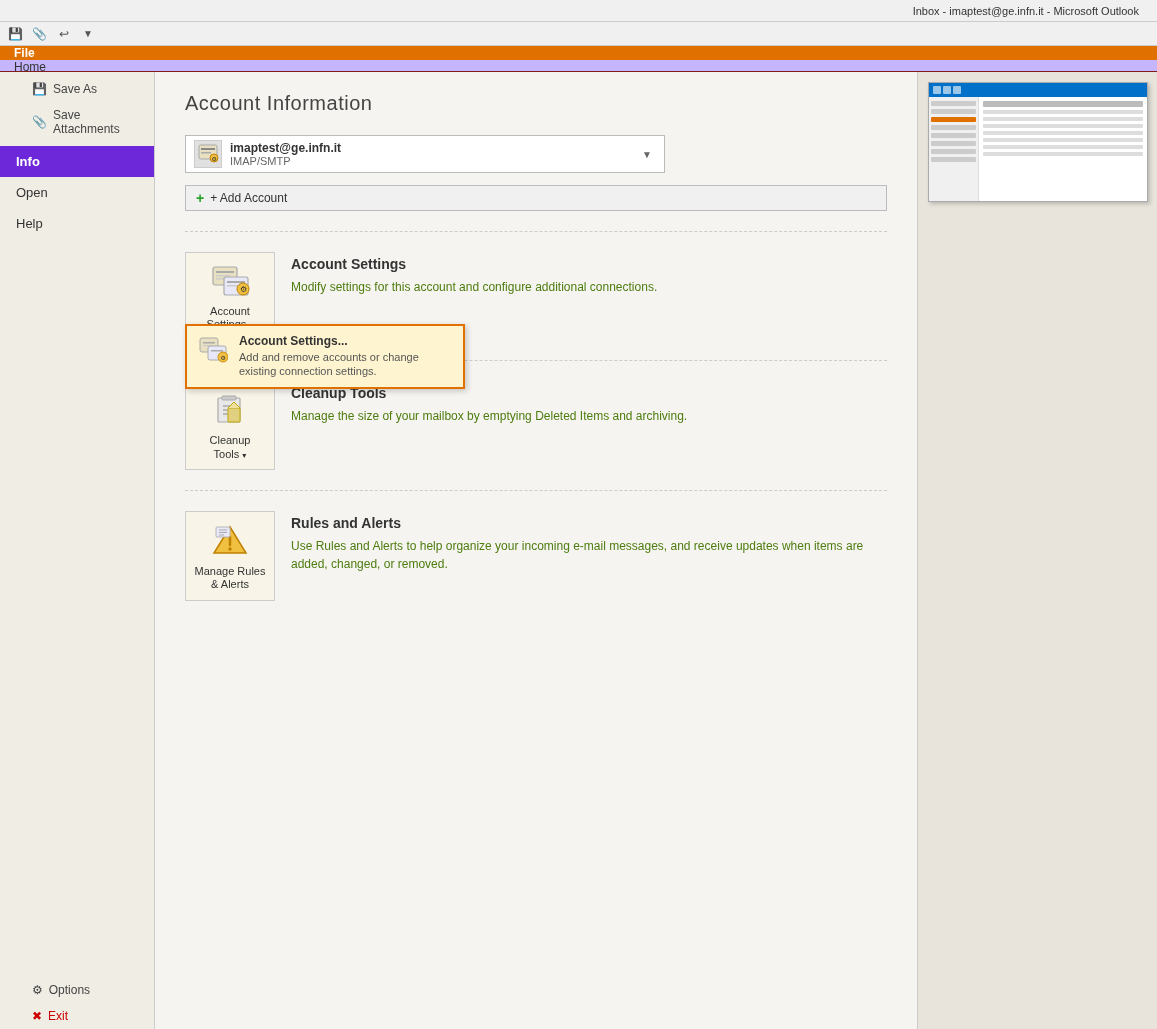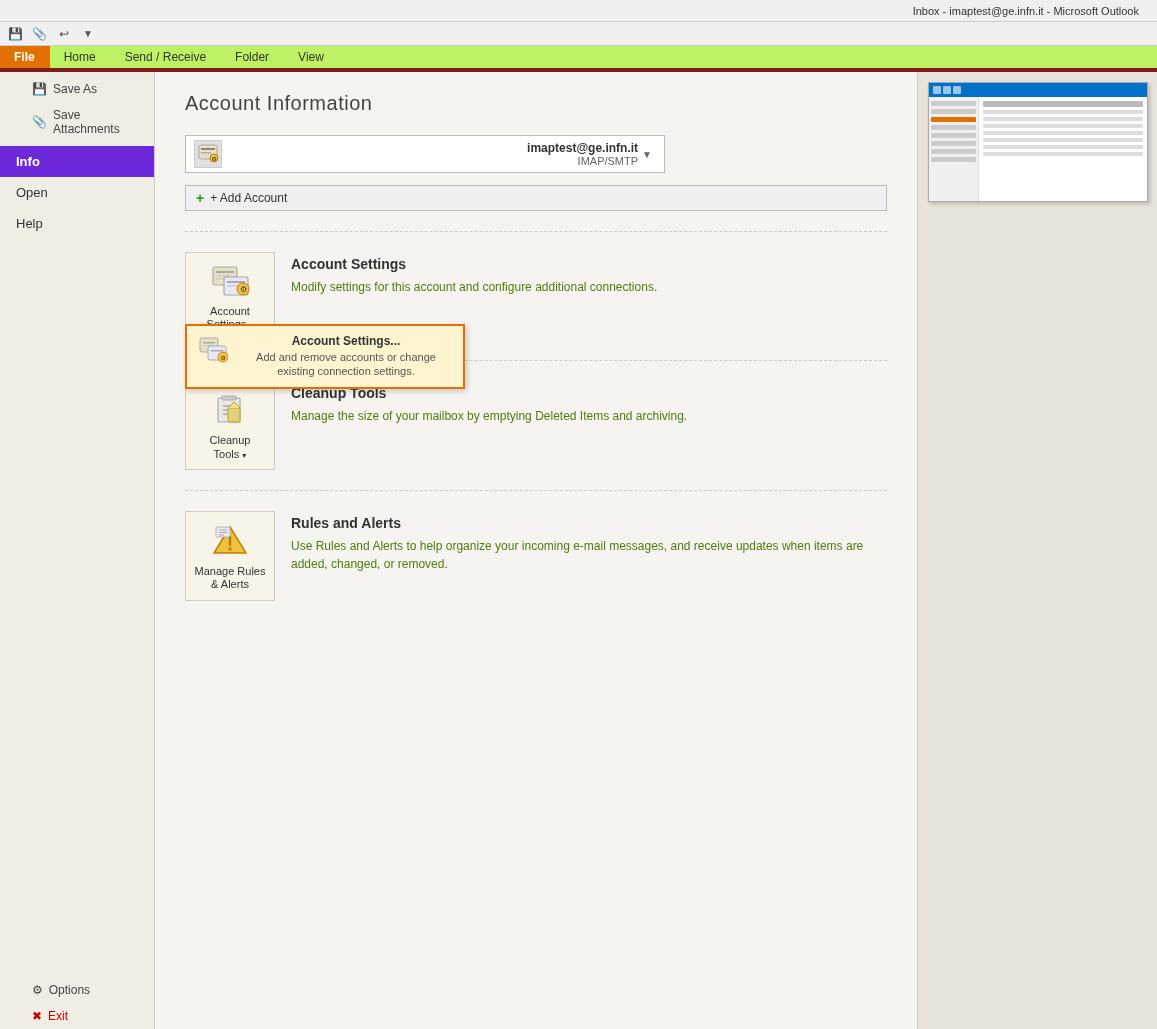--- a/index.html
+++ b/index.html
@@ -33,25 +33,26 @@
       background: transparent;
       border: 1px solid transparent;
       cursor: pointer;
       display: flex; align-items: center; justify-content: center;
       font-size: 12px;
       color: #555;
     }
 
     
     .menu-bar {
-      background: #bef264;
+      background: #c4b5fd;
       height: 26px;
       display: flex;
       align-items: stretch;
-      border-bottom: 4px solid #7f1d1d;
+      border-bottom: 1px solid #7f1d1d;
+      flex-direction: column;
     }
     .menu-item {
       padding: 0 14px;
       display: flex; align-items: center;
       cursor: pointer;
       font-size: 12px;
       color: #333;
       border-right: 1px solid transparent;
     }
     .menu-item.active {
@@ -125,21 +126,20 @@
     }
     .account-dropdown {
       display: flex;
       align-items: center;
       background: white;
       border: 1px solid #bbb;
       padding: 4px 8px;
       width: 480px;
       cursor: pointer;
       position: relative;
-      text-align: right;
     }
     .account-dropdown-icon {
       width: 28px; height: 28px;
       background: #e0e0e0;
       border: 1px solid #ccc;
       margin-right: 8px;
       display: flex; align-items: center; justify-content: center;
       font-size: 16px;
     }
     .account-info { flex: 1; }
@@ -234,21 +234,20 @@
       z-index: 100;
       box-shadow: 2px 2px 6px rgba(0,0,0,0.2);
     }
     .dropdown-menu-item {
       display: flex;
       align-items: flex-start;
       gap: 10px;
       padding: 8px 10px;
       cursor: pointer;
       background: #fef5d0;
-      text-align: center;
     }
     .dropdown-item-icon {
       width: 32px; height: 32px;
       display: flex; align-items: center; justify-content: center;
       font-size: 22px;
       flex-shrink: 0;
     }
     .dropdown-item-text {}
     .dropdown-item-title {
       font-size: 12px;

